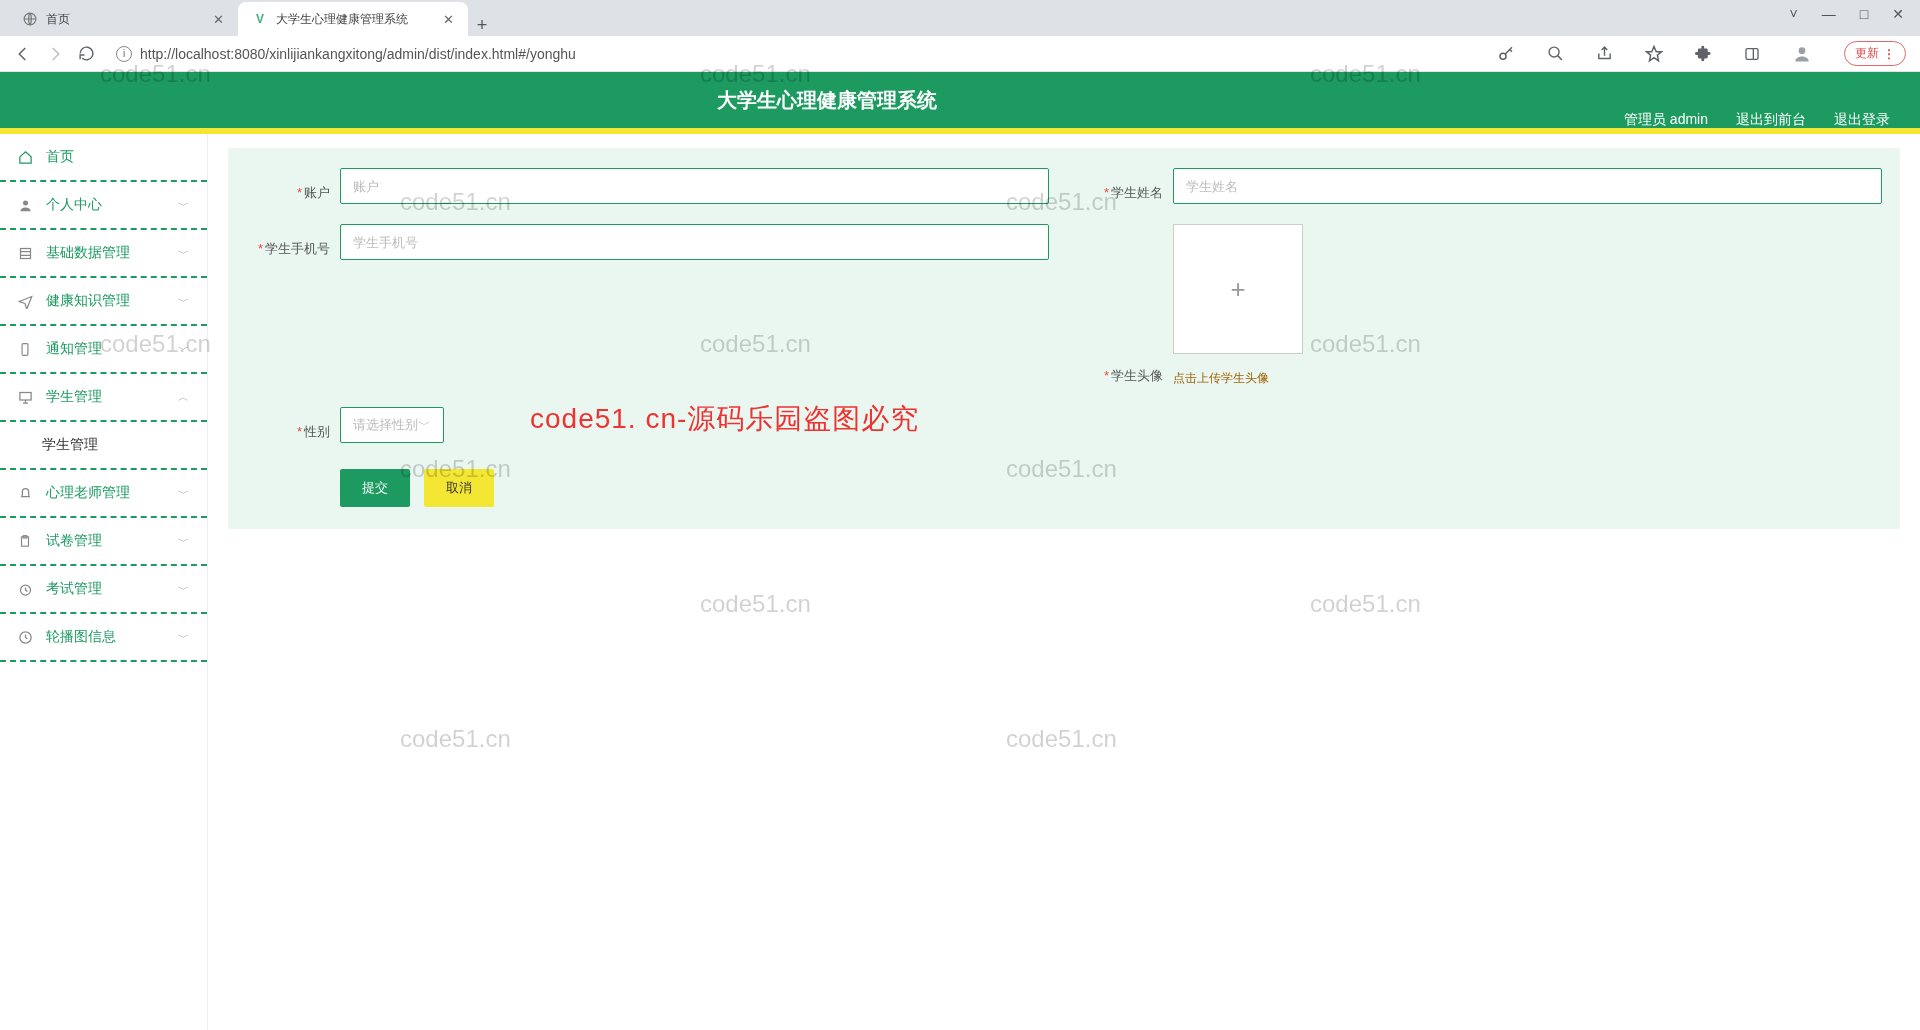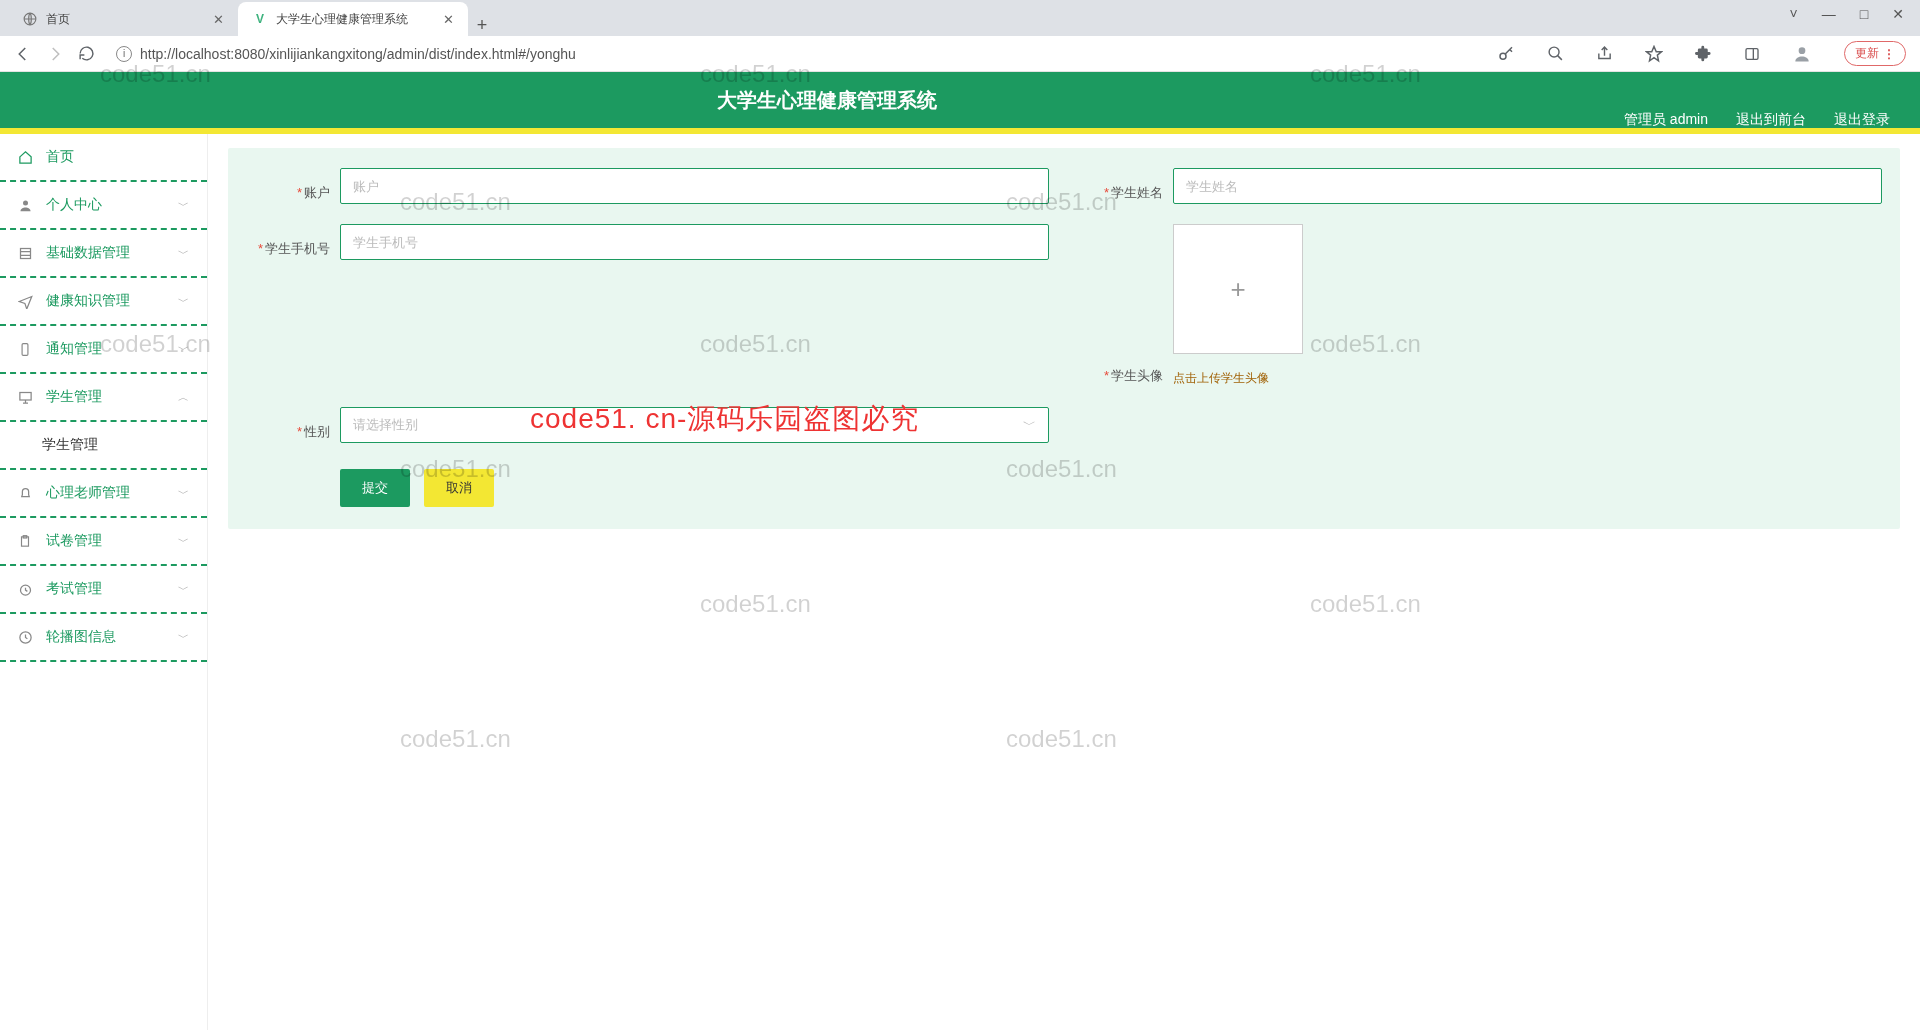--- a/index.html
+++ b/index.html
@@ -50,21 +50,21 @@
 .field { display: flex; align-items: flex-end; }
 .label { width: 84px; text-align: right; color: #555; font-size: 13px; padding-top: 8px; line-height: 1.6; }
 .label .req { color: #e74c3c; margin-right: 2px; }
 .control { flex: 1; margin-left: 10px; }
 .input, .select { width: 100%; height: 36px; border: 1px solid #1c9a60; background: #fff; padding: 0 12px; font-size: 13px; color: #333; border-radius: 2px; }
 .input::placeholder { color: #bbb; }
 .select { display: flex; align-items: center; justify-content: space-between; color: #bbb; }
 .select .sv { color: #bbb; }
 .upload-box { width: 130px; height: 130px; border: 1px solid #ccc; background: #fff; display: flex; align-items: center; justify-content: center; font-size: 26px; color: #999; cursor: pointer; }
 .upload-tip { font-size: 12px; color: #a16207; margin-top: 16px; }
-.right-col-stack { display: flex; flex-direction: column; gap: 40px; }
+.right-col-stack { display: flex; flex-direction: row; gap: 40px; }
 .btns { margin-top: 26px; padding-left: 94px; display: flex; gap: 14px; }
 .btn { padding: 10px 22px; font-size: 13px; border: none; cursor: pointer; border-radius: 2px; }
 .btn-primary { background: #1c9a60; color: #fff; }
 .btn-cancel { background: #f3e733; color: #333; }
 
 
 .wm { position: absolute; color: rgba(0,0,0,0.18); font-size: 24px; pointer-events: none; font-family: Arial; }
 .wm-red { position: absolute; color: #e33; font-size: 28px; font-weight: 500; pointer-events: none; letter-spacing: 1px; }
 
 svg { display: block; }

